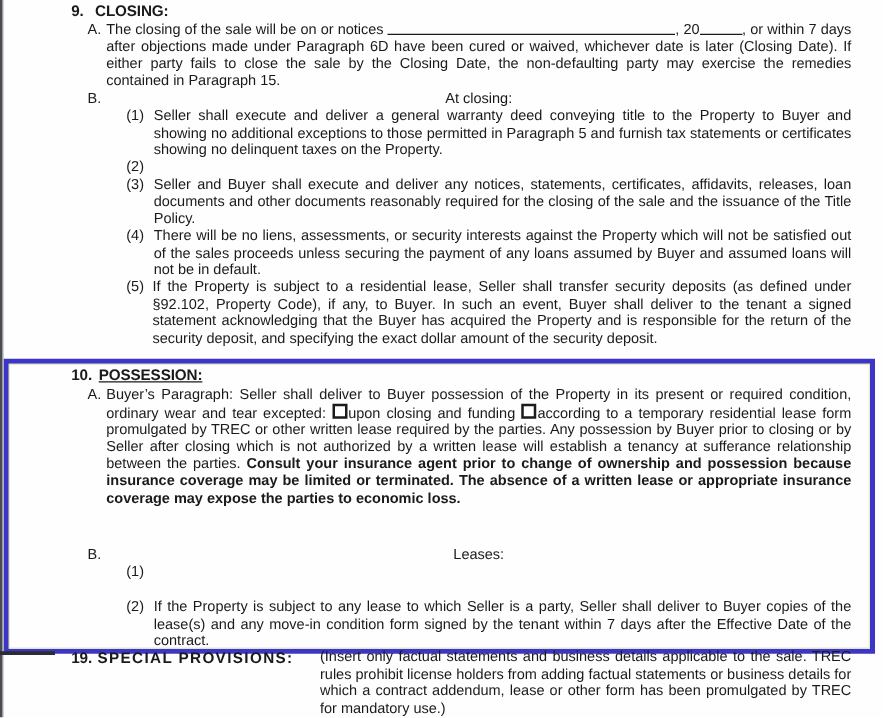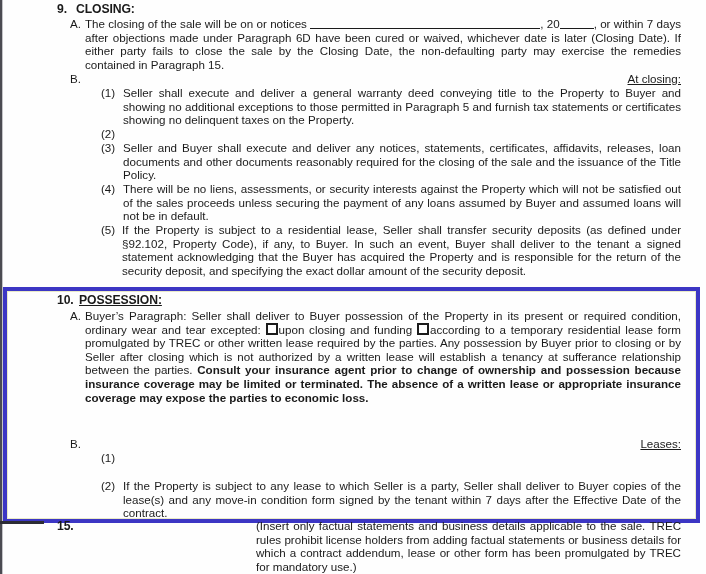--- a/index.html
+++ b/index.html
@@ -48,21 +48,21 @@
     font-size: 11.6px;
     line-height: 13.6px;
   }
   .bodytext {
     position: absolute;
     font-size: 11.6px;
     line-height: 13.6px;
     text-align: justify;
     text-justify: inter-word;
   }
-  .bodytext.nojust { text-align: right; text-decoration: underline; }
+  .bodytext.nojust { text-align: center; }
   b.strong { font-weight: bold; }
 
   
   .rule {
     display: inline-block;
     border-bottom: 1.4px solid #1b1b1b;
     vertical-align: -1px;
   }
   .rule-long { width: 230px; }
   .rule-short { width: 34px; }
@@ -155,18 +155,19 @@
   <div class="bodytext nojust" style="left:85px; top:437px; width:596px;">Leases:</div>
 
   <div class="lbl" style="left:101px; top:451px;">(1)</div>
 
   <div class="lbl" style="left:101px; top:479px;">(2)</div>
   <div class="bodytext" style="left:123px; top:479px; width:558px;">If the Property is subject to any lease to which Seller is a party, Seller shall deliver to Buyer copies of the lease(s) and any move-in condition form signed by the tenant within 7 days after the Effective Date of the contract.</div>
 
   <div id="highlight-box"></div>
   <div class="stub-line"></div>
 
-  <div class="sec-head" style="left:57px; top:519px; position:absolute;">15.</div>
+  <div class="sec-head" style="left:57px; top:519px; position:absolute;">19.</div>
+  <div class="sec-head" style="left:78px; top:519px; position:absolute; letter-spacing:1.1px;">SPECIAL PROVISIONS:</div>
   <div class="bodytext" style="left:256px; top:519px; width:425px;">
     <span>(Insert only factual statements and business details applicable to the sale.  TREC rules prohibit  license holders from adding factual statements  or business  details for which a contract addendum, lease or other form has been promulgated by TREC for mandatory use.)</span>
   </div>
 
 </div>
 
 </body></html>

